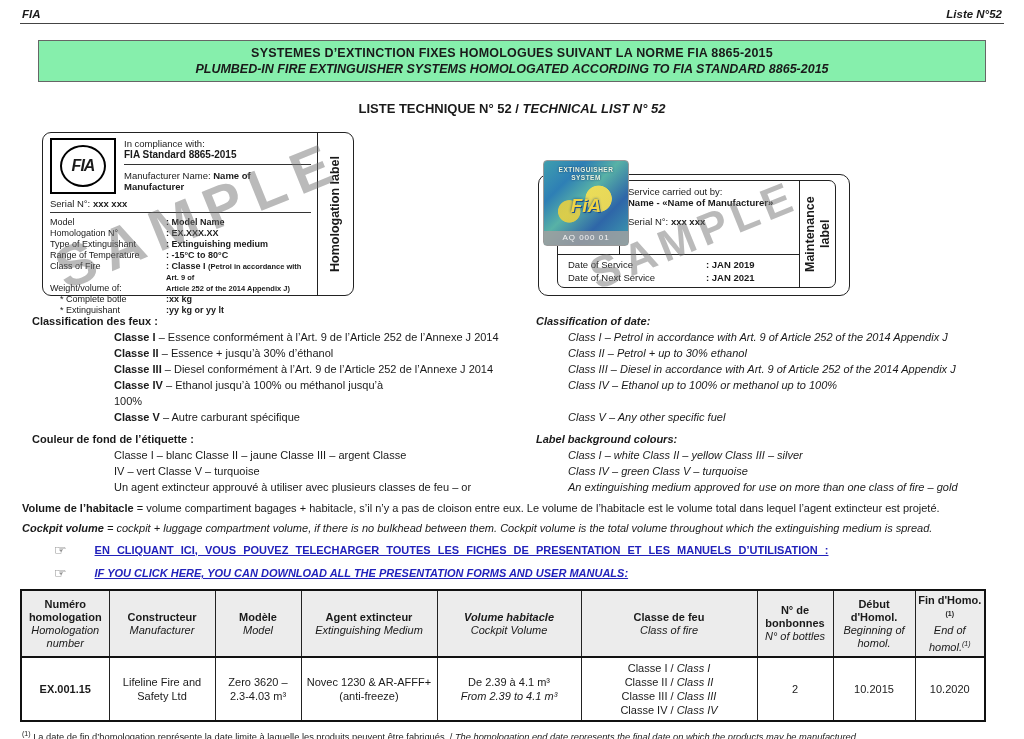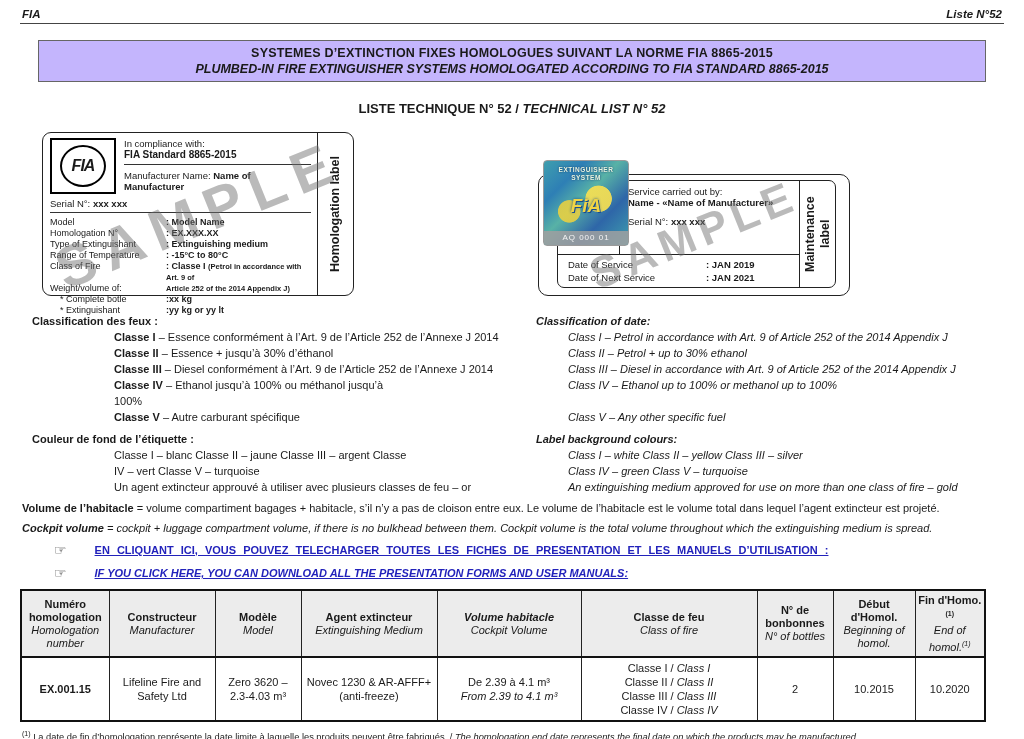--- a/index.html
+++ b/index.html
@@ -8,21 +8,21 @@
     width: 1024px; height: 739px; position: relative;
     background: #fff; color: #1a1a1a;
     font-family: "Liberation Sans", sans-serif;
     padding: 8px 20px 0 20px; overflow: hidden;
   }
   
   .topbar { display:flex; justify-content:space-between; align-items:flex-end;
     font-size:11.5px; font-weight:bold; font-style:italic;
     border-bottom:1.5px solid #444; padding:0 2px 3px 2px; }
   
-  .title-box { margin:16px 18px 0 18px; border:1px solid #666; background:#c4b5fd;
+  .title-box { margin:16px 18px 0 18px; border:1px solid #666; background:#86efac;
     text-align:center; padding:5px 4px; }
   .title-box .l1 { font-size:12.5px; font-weight:bold; letter-spacing:.2px; }
   .title-box .l2 { font-size:12.5px; font-weight:bold; font-style:italic; margin-top:2px; }
   .list-title { margin-top:19px; text-align:center; font-size:13px; font-weight:bold; }
   .list-title span { }
   .list-title .en { font-style:italic; }
 
   
   .labels-row { position:relative; height:168px; margin-top:16px; }
 

